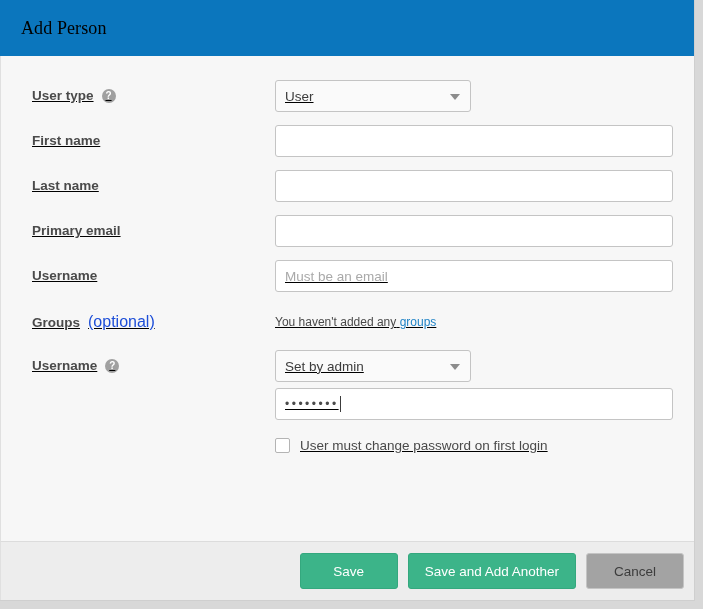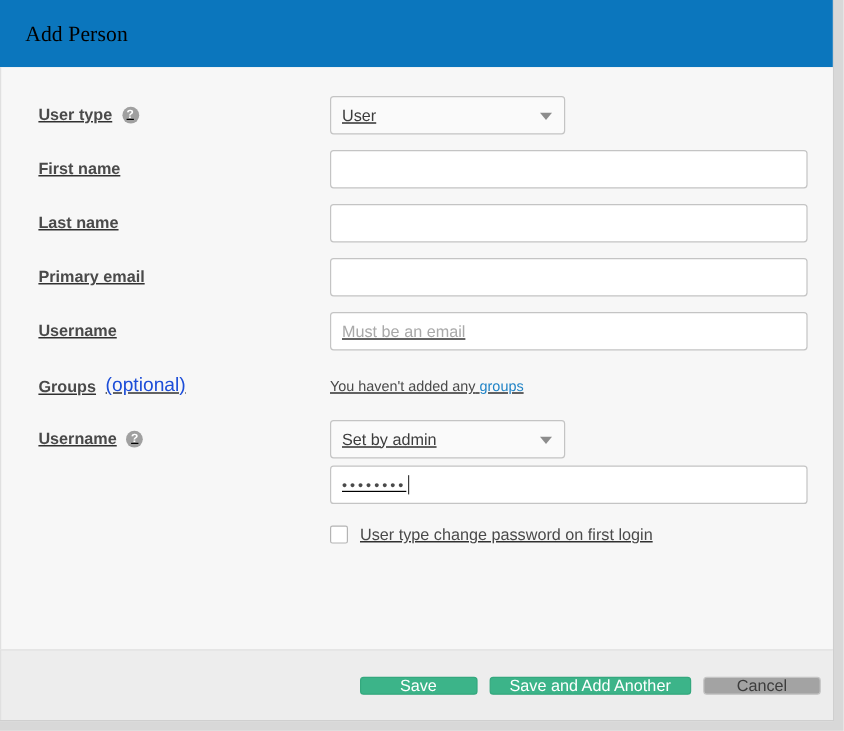--- a/index.html
+++ b/index.html
@@ -213,21 +213,21 @@
     border-top: 1px solid #dcdcdc;
     border-left: 1px solid #e0e0e0;
     box-sizing: border-box;
     display: flex;
     align-items: center;
     justify-content: flex-end;
     padding-right: 10px;
     gap: 10px;
   }
   .btn {
-    height: 15px;
+    height: 36px;
     box-sizing: border-box;
     border-radius: 3px;
     font-family: "Liberation Sans", sans-serif;
     font-size: 13.5px;
     display: inline-flex;
     align-items: center;
     justify-content: center;
     cursor: pointer;
     padding: 0 16px;
     outline: none;
@@ -319,21 +319,21 @@
         <div class="select-box">
           <span>Set by admin</span>
           <span class="select-arrow"></span>
         </div>
         <div class="pw-field">
           <span class="pw-dots">••••••••</span>
             <span class="pw-caret"></span>
         </div>
         <div class="checkbox-row">
           <span class="checkbox-box"></span>
-          <span class="checkbox-label">User type change password on first login</span>
+          <span class="checkbox-label">User must change password on first login</span>
         </div>
       </div>
     </div>
 
   </div>
 
   <div class="dialog-footer">
     <button class="btn btn-primary">Save</button>
     <button class="btn btn-primary">Save and Add Another</button>
     <button class="btn btn-default">Cancel</button>

